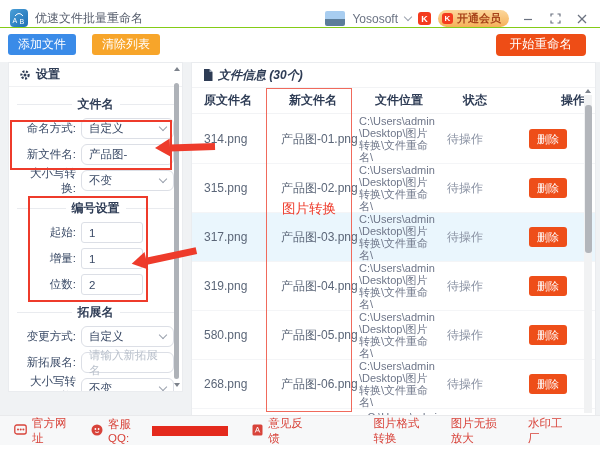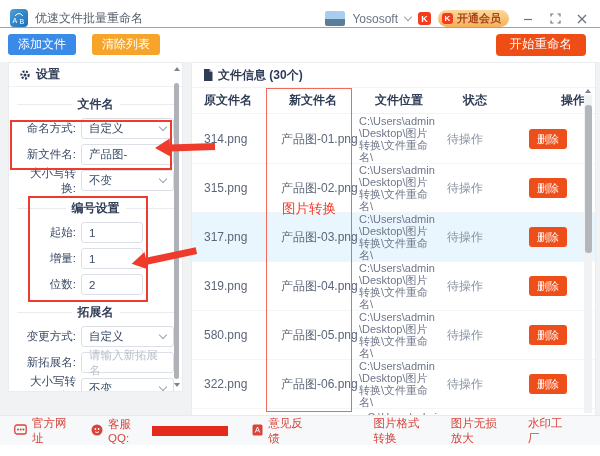--- a/index.html
+++ b/index.html
@@ -33,27 +33,27 @@
   .panel { position:absolute; background:#fff; border:1px solid #eaecef; }
   .sidebar { left:8px; top:0; width:175px; height:330px; overflow:hidden; }
   .sb-head { height:24px; display:flex; align-items:center; gap:5px; padding:0 10px; border-bottom:1px solid #f0f1f3; font-weight:bold; color:#2e3c55; }
   .sb-sec { padding:0 8px; }
   .sec-title { display:flex; align-items:center; gap:6px; margin-top:9px; }
   .sec-title .ln { flex:1; height:1px; background:#e9ebef; }
   .sec-title .st { font-weight:bold; color:#2e3c55; font-size:12px; }
   .f-row { display:flex; align-items:center; margin-top:5px; height:21px; }
   .f-label { width:64px; text-align:right; font-size:11.5px; color:#3a4a66; flex:none; padding-right:5px; }
   .f-ctrl { height:21px; border:1px solid #dcdfe6; border-radius:3px; background:#fff; display:flex; align-items:center; padding:0 7px; font-size:11.5px; color:#3a4a66; }
-  .f-ctrl.wide { width:96px; }
+  .f-ctrl.wide { width:96px;border-radius:6px; }
   .f-ctrl.narrow { width:62px; }
   .f-ctrl .chev { margin-left:auto; }
   .f-ctrl .ph { color:#b9c0cb; }
 
   .tablepanel { left:191px; top:0; width:405px; height:362px; overflow:hidden; }
-  .tp-head { height:25px; display:flex; align-items:center; gap:5px; padding:0 11px; border-bottom:1px solid #f2f3f5; font-weight:bold; color:#2e3c55; }
+  .tp-head { height:25px; display:flex; align-items:center; gap:5px; padding:0 11px; border-bottom:1px solid #f2f3f5; font-weight:bold; color:#2e3c55;font-style:italic; }
   .tgrid { display:grid; grid-template-columns:77px 78px 80px 90px 1fr; padding-left:12px; align-items:center; }
   .thead { height:26px; border-bottom:1px solid #f2f3f5; font-weight:bold; color:#2e3c55;gap:8px; }
   .tbody { position:absolute; top:52px; left:0; right:0; bottom:0; overflow:hidden; }
   .trow { height:49px; border-bottom:1px solid #f4f5f7; color:#5b6678; }
   .trow.hl { background:#eaf6fd; }
   .trow .path { width:78px; font-size:11px; line-height:12px; color:#6e7689; word-break:break-all; }
   .trow .status { color:#8a92a3;margin-left:8px; }
   .del-btn { width:38px; height:20px; background:#ee4e19; color:#fff; border:none; border-radius:3px; font-size:11px; cursor:pointer; font-family:inherit; }
   .trow.partial { height:16px; border-bottom:none; align-items:start; overflow:hidden; }
   .trow.partial .path { padding-top:2px;text-align:right; }
@@ -287,21 +287,21 @@
             <span><button class="del-btn">删除</button></span>
           </div>
           <div class="tgrid trow">
             <span>580.png</span>
             <span>产品图-05.png</span>
             <span class="path">C:\Users\admin\Desktop\图片转换\文件重命名\</span>
             <span class="status">待操作</span>
             <span><button class="del-btn">删除</button></span>
           </div>
           <div class="tgrid trow">
-            <span>322.png</span>
+            <span>268.png</span>
             <span>产品图-06.png</span>
             <span class="path">C:\Users\admin\Desktop\图片转换\文件重命名\</span>
             <span class="status">待操作</span>
             <span><button class="del-btn">删除</button></span>
           </div>
           <div class="tgrid trow partial">
             <span></span>
             <span></span>
             <span class="path">C:\Users\admi</span>
           </div>

